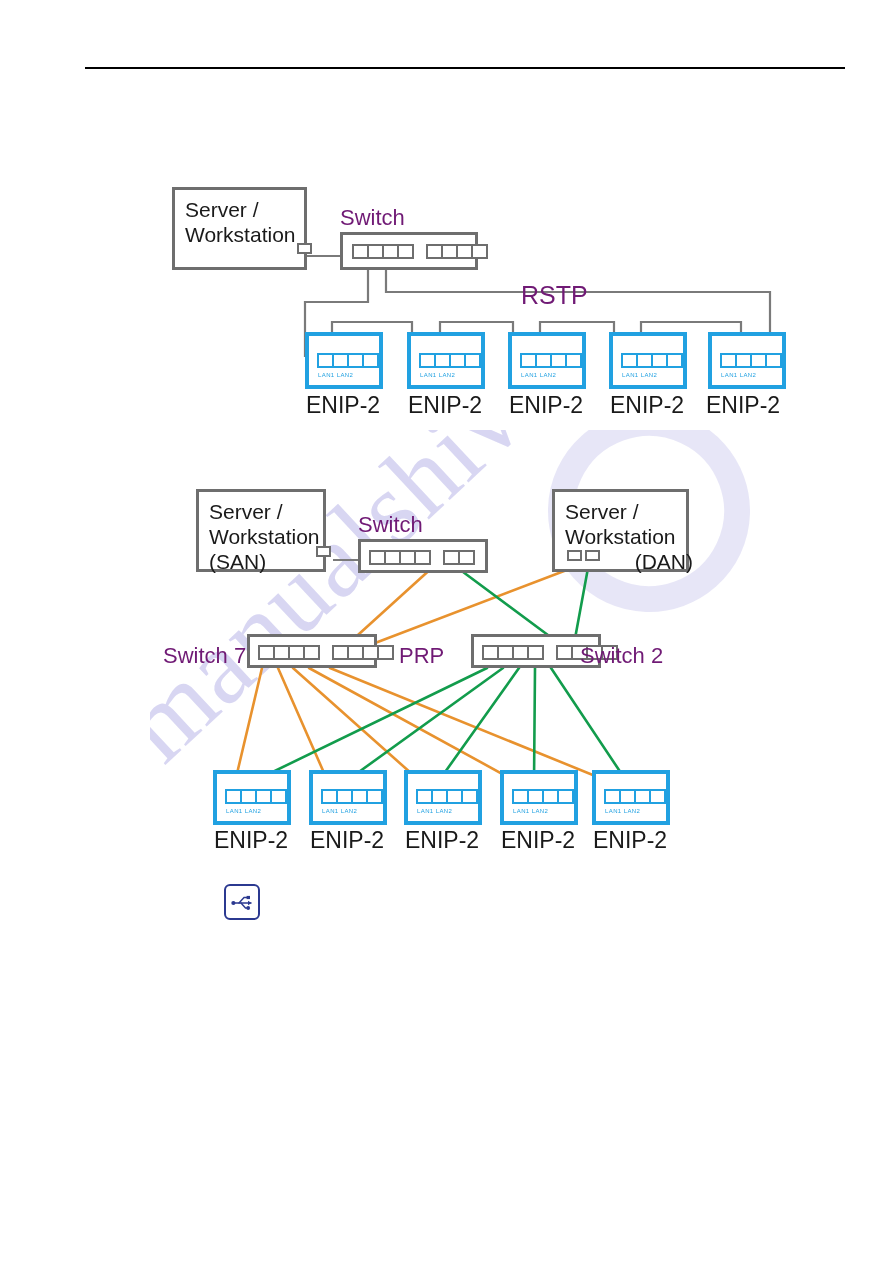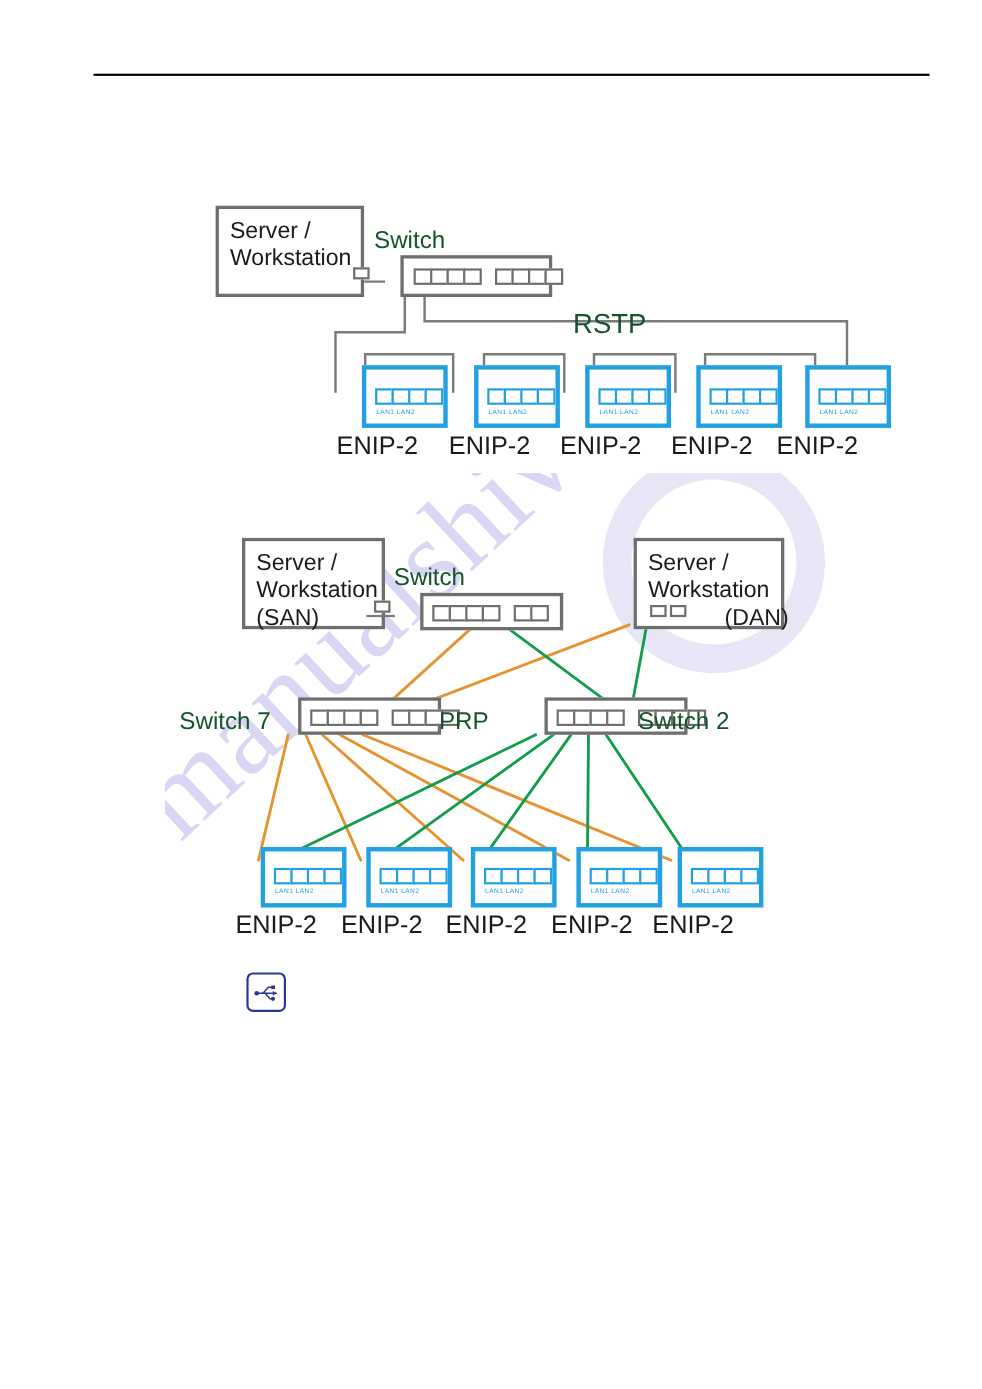--- a/index.html
+++ b/index.html
@@ -29,21 +29,21 @@
   .wm-ring{
     position:absolute;right:40px;top:-20px;width:150px;height:150px;
     border:26px solid #cfcdf0;opacity:.5;border-radius:50%;
     transform:rotate(-20deg);
   }
 
   
   svg.links{position:absolute;left:0;top:0;width:893px;height:1263px;overflow:visible;}
 
   
-  .box{position:absolute;box-sizing:border-box;margin-left:24px;}
+  .box{position:absolute;box-sizing:border-box;}
   .greybox{border:3px solid #6e6e6e;background:#ffffff;}
   .bluebox{border:4px solid #21A1E1;background:#ffffff;}
 
   .boxlabel{
     position:absolute;font-size:21px;line-height:25px;color:#1a1a1a;
     white-space:pre;
   }
   .srv-text{left:10px;top:7px;}
   .srv-text .rightal{display:block;text-align:right;width:128px;}
 
@@ -65,21 +65,21 @@
   .bluebox .port{border-color:#21A1E1;}
 
   .lanlabel{
     position:absolute;font-size:6px;letter-spacing:.4px;color:#21A1E1;
     white-space:pre;font-family:"Liberation Sans", sans-serif;
   }
 
   .caption{
     position:absolute;font-size:23px;color:#1a1a1a;white-space:nowrap;
   }
-  .tag{position:absolute;font-size:22px;color:#14532d;white-space:nowrap;}
+  .tag{position:absolute;font-size:22px;color:#701a75;white-space:nowrap;}
 
   
   .usb{
     position:absolute;left:224px;top:884px;width:36px;height:36px;
     border:2px solid #2b3990;border-radius:6px;background:#ffffff;
     box-sizing:border-box;
   }
   .usb svg{position:absolute;left:4px;top:7px;}
 </style>
 </head>

